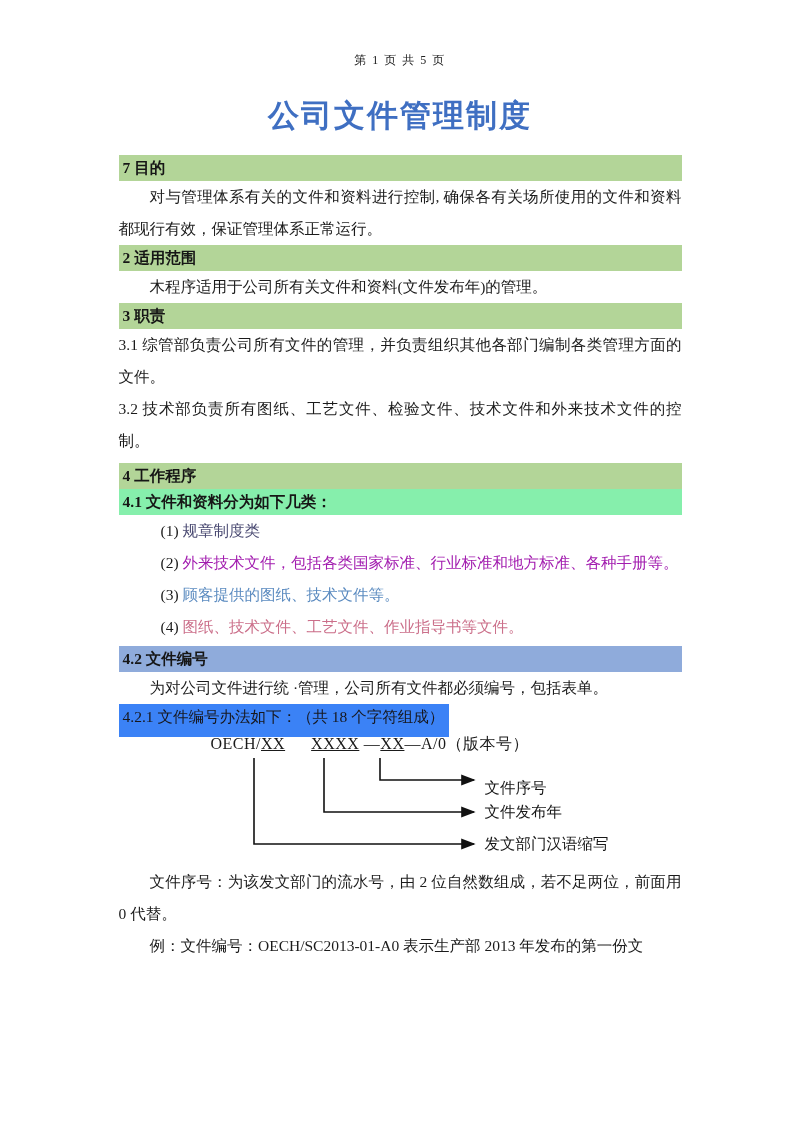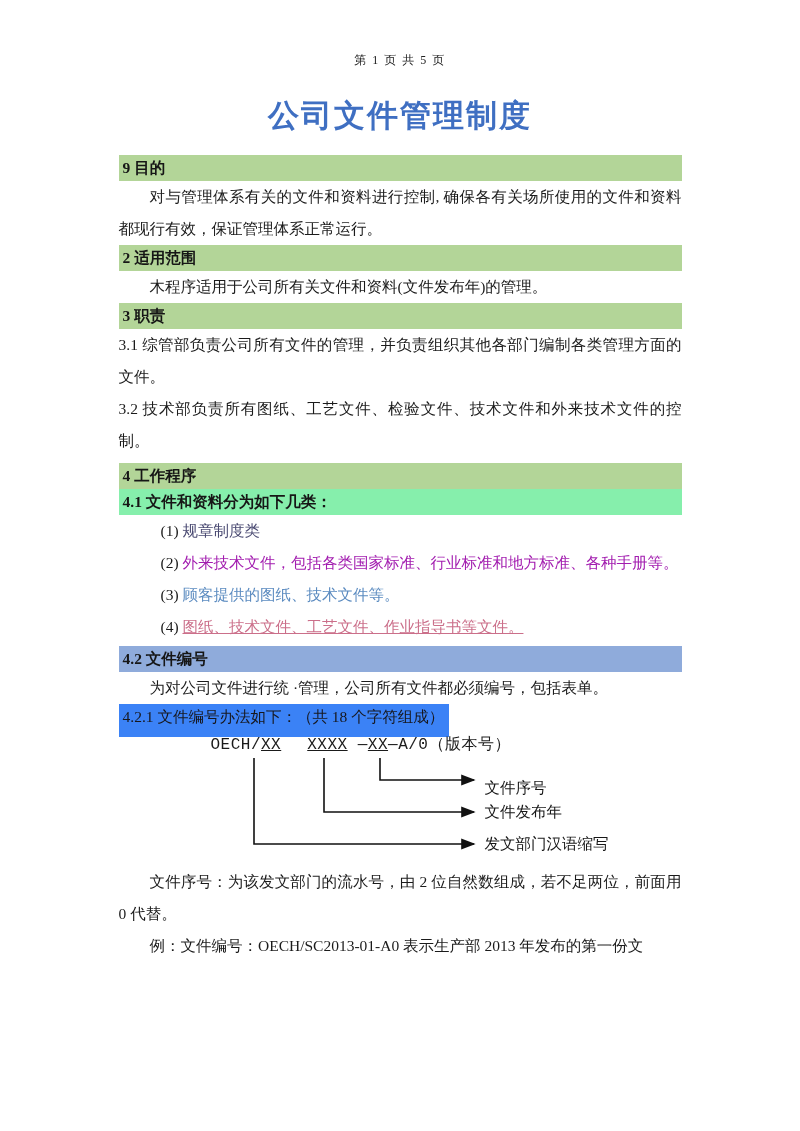--- a/index.html
+++ b/index.html
@@ -90,34 +90,34 @@
     font-size: 15.5px;
     line-height: 32px;
     padding-left: 42px;
     white-space: nowrap;
     color: #1b1b1b;
   }
   .li .num { color: #1b1b1b; }
   .c-slate { color: #4a4a72; }
   .c-brick { color: #a21caf; }
   .c-steel { color: #5b8bc0; }
-  .c-pink  { color: #cb6f8a; text-decoration: underline; }
+  .c-pink  { color: #cb6f8a; }
   .c-black { color: #1b1b1b; }
 
   .diagram {
     position: relative;
     height: 128px;
     margin-top: 4px;
   }
   .code-line {
     position: absolute;
     left: 92px;
     top: 0px;
     font-size: 16px;
-    font-family: Liberation Mono, monospace;
+    font-family: Liberation Serif, serif;
     white-space: nowrap;
     letter-spacing: 0.5px;
   }
   .code-line .u { text-decoration: underline; }
   .sp-wide { display: inline-block; width: 26px; }
   .diagram svg {
     position: absolute;
     left: 0;
     top: 0;
   }
@@ -135,21 +135,21 @@
 <body>
 
 <div class="page">
 
   <div class="header-line">第 1 页 共 5 页</div>
 
   <div class="doc-title">公司文件管理制度</div>
 
   <div class="content">
 
-    <div class="band band-green">9 目的</div>
+    <div class="band band-green">7 目的</div>
     <p class="para indent">对与管理体系有关的文件和资料进行控制, 确保各有关场所使用的文件和资料都现行有效，保证管理体系正常运行。</p>
 
     <div class="band band-green">2  适用范围</div>
     <p class="para indent">木程序适用于公司所有关文件和资料(文件发布年)的管理。</p>
 
     <div class="band band-green">3  职责</div>
     <p class="para">3.1  综管部负责公司所有文件的管理，并负责组织其他各部门编制各类管理方面的文件。</p>
     <p class="para">3.2  技术部负责所有图纸、工艺文件、检验文件、技术文件和外来技术文件的控制。</p>
 
     <div class="gap6"></div>

